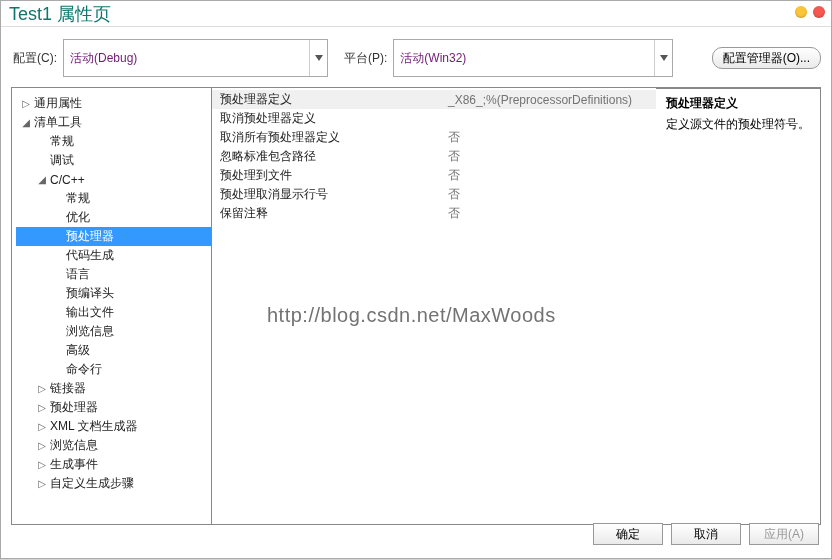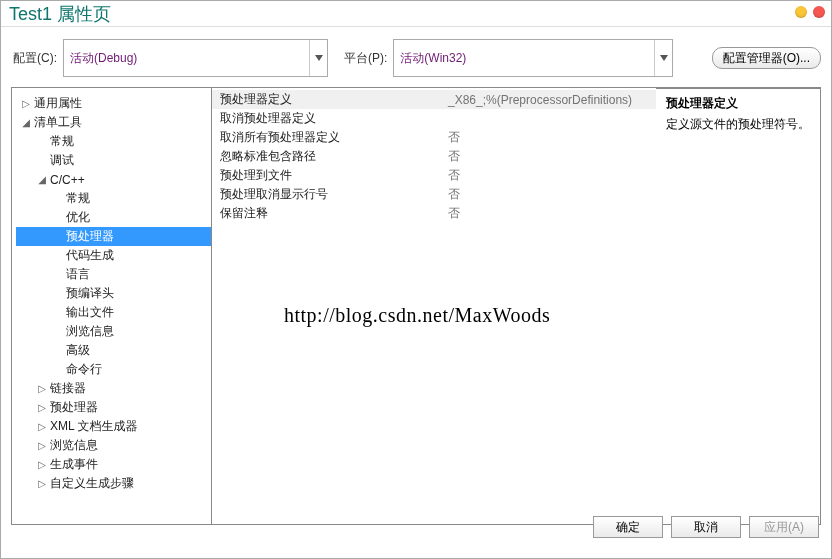--- a/index.html
+++ b/index.html
@@ -113,36 +113,36 @@
       padding-left: 4px;
       color: #737373;
     }
     .grid-row.selected {
       background: #f0f0f0;
     }
     .grid-row.selected .gname { font-weight: normal; }
     .watermark {
       position: absolute;
       top: 216px;
-      left: 72px;
-      font-family: Liberation Serif, serif;
+      left: 55px;
+      font-family: Liberation Sans, sans-serif;
       font-size: 20px;
-      color: #000000;
+      color: #737373;
       letter-spacing: 0.5px;
       pointer-events: none;
     }
     .desc {
       border-top: 1px solid #888;
       padding: 6px 10px;
       height: 58px;
     }
     .desc-title { font-weight: bold; margin-bottom: 4px; }
     .footer {
       position: absolute;
-      bottom: 20px;
+      bottom: 13px;
       right: 12px;
       display: flex;
       gap: 8px;
     }
     .btn.disabled { color: #999; }
   </style>
 </head>
 <body>
 
 <div class="titlebar">

